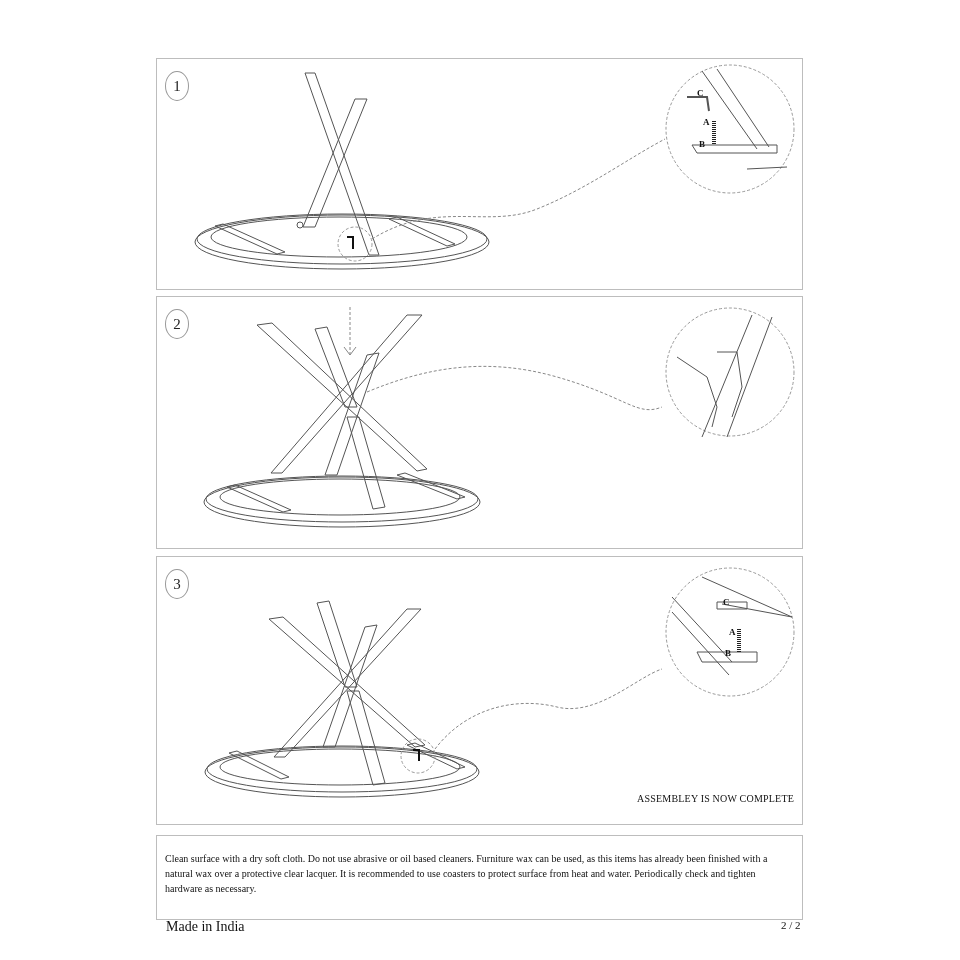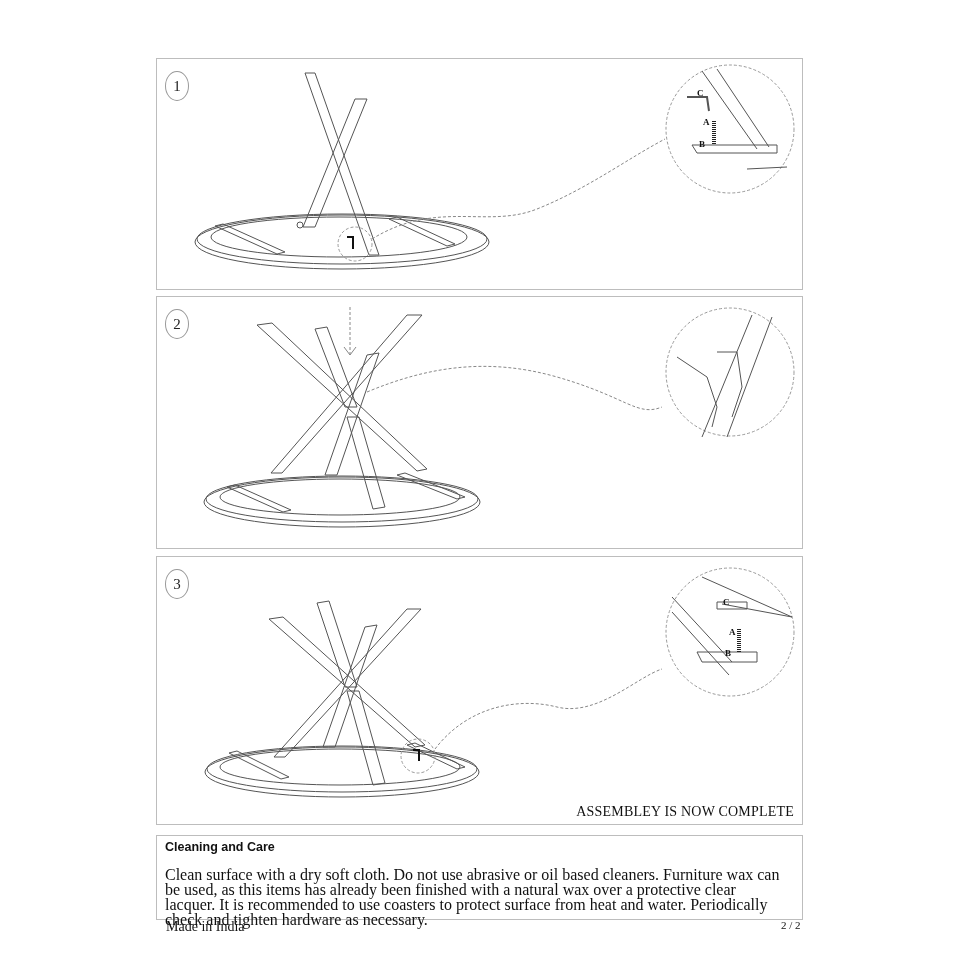--- a/index.html
+++ b/index.html
@@ -1,23 +1,23 @@
 <!DOCTYPE html>
 <html><head>
 <meta charset="utf-8">
 <style>
   html, body { margin:0; padding:0; background:#ffffff; }
   body { width:960px; height:960px; position:relative; overflow:hidden; font-family:"Liberation Serif", serif; color:#111; }
   .panel { position:absolute; left:156px; width:647px; border:1px solid #bdbdbd; background:#fff; box-sizing:border-box; }
   .step-badge { position:absolute; left:8px; top:12px; width:22px; height:28px; border:1px solid #999; border-radius:50%; font-family:"Liberation Serif", serif; font-size:15px; display:flex; align-items:center; justify-content:center; color:#222; background:#fff; }
   .panel svg { position:absolute; left:0; top:0; }
-  .complete-note { position:absolute; right:8px; bottom:4px; font-size:14px; letter-spacing:0.2px; color:#111; }
+  .complete-note { position:absolute; right:8px; bottom:20px; font-size:10px; letter-spacing:0.2px; color:#111; }
   .care { position:absolute; left:156px; top:835px; width:647px; height:85px; border:1px solid #bdbdbd; box-sizing:border-box; padding:3px 8px; }
   .care h2 { margin:0; font-family:"Liberation Sans", sans-serif; font-weight:bold; font-size:12.5px; line-height:16px; }
-  .care p { margin:12px 0 0 0; font-size:16px; line-height:15px; width:620px; }
+  .care p { margin:12px 0 0 0; font-size:10px; line-height:15px; width:620px; }
   .footer-left { position:absolute; left:166px; top:919px; font-size:14px; }
   .footer-right { position:absolute; left:781px; top:919px; font-size:11px; }
 </style>
 </head>
 <body>
 
 <div class="panel" style="top:58px;height:232px;">
   <div class="step-badge">1</div>
   <svg width="647" height="232" viewBox="0 0 647 232" fill="none" stroke="#555" stroke-width="1">
 
@@ -97,18 +97,17 @@
     <path d="M560 45 L590 45 L590 52 L560 52 Z"></path>
     <line x1="582" y1="72" x2="582" y2="95" stroke="#222" stroke-width="4" stroke-dasharray="1,1"></line>
   </svg>
   <span style="position:absolute;left:566px;top:40px;font-size:9px;font-weight:bold;">C</span>
   <span style="position:absolute;left:572px;top:70px;font-size:9px;font-weight:bold;">A</span>
   <span style="position:absolute;left:568px;top:91px;font-size:9px;font-weight:bold;">B</span>
   <div class="complete-note">ASSEMBLEY IS NOW COMPLETE</div>
 </div>
 
 <div class="care">
-  <h2>Cleaning and Care</h2>
   <p>Clean surface with a dry soft cloth. Do not use abrasive or oil based cleaners. Furniture wax can be used, as this items has already been finished with a natural wax over a protective clear lacquer. It is recommended to use coasters to protect surface from heat and water. Periodically check and tighten hardware as necessary.</p>
 </div>
 
 <div class="footer-left">Made in India</div>
 <div class="footer-right">2 / 2</div>
 
 </body></html>

